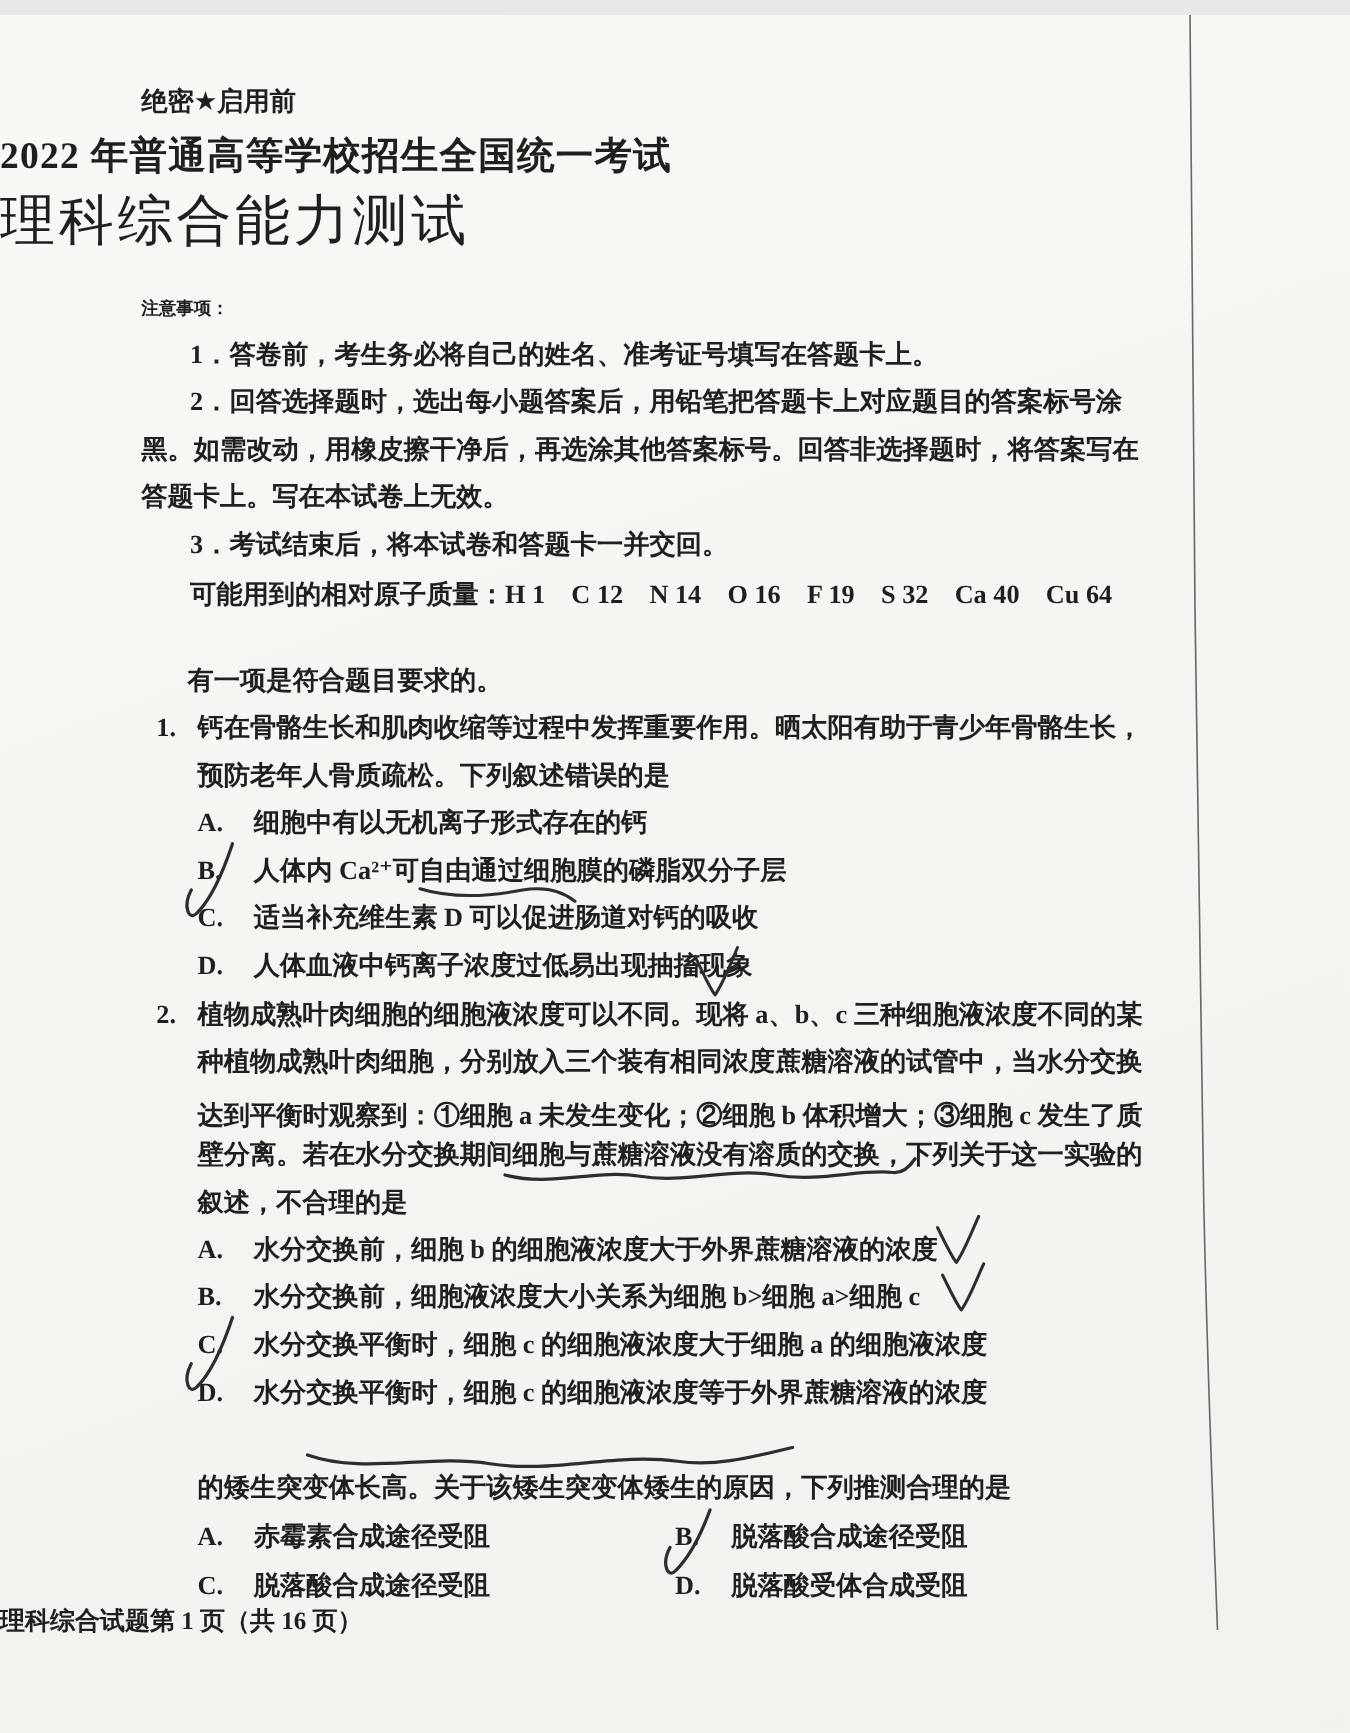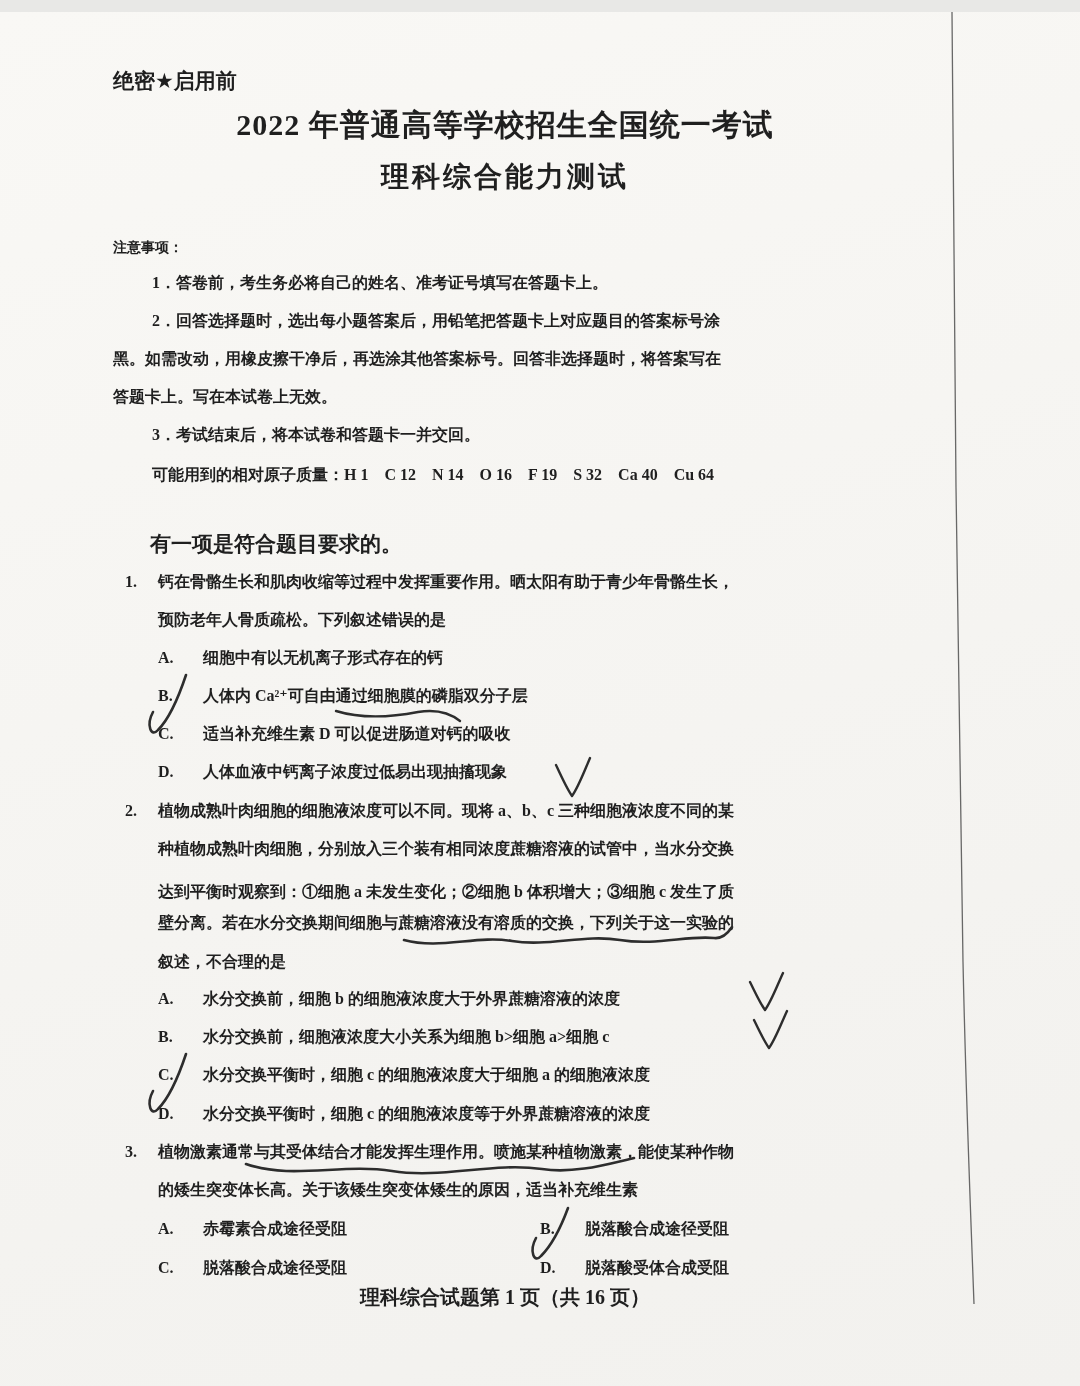--- a/index.html
+++ b/index.html
@@ -9,30 +9,30 @@
     margin:12px auto;
     background:linear-gradient(160deg,#f9f8f5 0%,#f5f4f1 55%,#f2f1ee 100%);
     overflow:hidden;
     color:#1d1d1d;
   }
   .ln{
     position:absolute;
     white-space:nowrap;
     font-family:"Liberation Serif","DejaVu Serif",serif;
     font-weight:600;
-    font-size:16px;
+    font-size:21px;
     line-height:26px;
     color:#1f1f1f;
   }
   .sans{font-family:"DejaVu Sans","Liberation Sans",sans-serif;font-weight:700;}
-  .center{left:0;width:1010px;text-align:center;}
+  .center{left:0;width:1010px;text-align:left;}
   .qnum{display:inline-block;width:33px;}
   .olabel{display:inline-block;width:45px;}
   #exam-title{font-size:30px;letter-spacing:1px;font-weight:700;}
-  #subject-title{font-size:28px;letter-spacing:3px;font-weight:700;}
+  #subject-title{font-size:44px;letter-spacing:3px;font-weight:400;}
   #classification{font-size:21px;}
   #notice-heading{font-size:14px;}
   .sec{font-family:"DejaVu Sans","Liberation Sans",sans-serif;font-weight:700;font-size:21px;}
   #footer-line{font-size:20px;}
   svg.overlay{position:absolute;left:0;top:0;pointer-events:none;}
 </style>
 </head>
 <body>
 
 <div id="paper">
@@ -61,22 +61,21 @@
   <div class="ln" style="left:125px;top:786px"><span class="qnum">2.</span><span>植物成熟叶肉细胞的细胞液浓度可以不同。现将 a、b、c 三种细胞液浓度不同的某</span></div>
   <div class="ln" style="left:158px;top:824px">种植物成熟叶肉细胞，分别放入三个装有相同浓度蔗糖溶液的试管中，当水分交换</div>
   <div class="ln" style="left:158px;top:867px">达到平衡时观察到：①细胞 a 未发生变化；②细胞 b 体积增大；③细胞 c 发生了质</div>
   <div class="ln" style="left:158px;top:898px">壁分离。若在水分交换期间细胞与蔗糖溶液没有溶质的交换，下列关于这一实验的</div>
   <div class="ln" style="left:158px;top:937px">叙述，不合理的是</div>
   <div class="ln" style="left:158px;top:1012px"><span class="olabel">B.</span><span>水分交换前，细胞液浓度大小关系为细胞 b&gt;细胞 a&gt;细胞 c</span></div>
   <div class="ln" style="left:158px;top:974px"><span class="olabel">A.</span><span>水分交换前，细胞 b 的细胞液浓度大于外界蔗糖溶液的浓度</span></div>
   <div class="ln" style="left:158px;top:1050px"><span class="olabel">C.</span><span>水分交换平衡时，细胞 c 的细胞液浓度大于细胞 a 的细胞液浓度</span></div>
   <div class="ln" style="left:158px;top:1089px"><span class="olabel">D.</span><span>水分交换平衡时，细胞 c 的细胞液浓度等于外界蔗糖溶液的浓度</span></div>
 
-  <div class="ln" style="left:125px;top:1127px"><span class="qnum">3.</span><span>植物激素通常与其受体结合才能发挥生理作用。喷施某种植物激素，能使某种作物</span></div>
-  <div class="ln" style="left:158px;top:1165px">的矮生突变体长高。关于该矮生突变体矮生的原因，适当补充维生素</div>
+  <div class="ln" style="left:158px;top:1165px">的矮生突变体长高。关于该矮生突变体矮生的原因，下列推测合理的是</div>
   <div class="ln" style="left:158px;top:1204px"><span class="olabel">A.</span><span>赤霉素合成途径受阻</span></div>
   <div class="ln" style="left:540px;top:1204px"><span class="olabel">B.</span><span>脱落酸合成途径受阻</span></div>
   <div class="ln" style="left:158px;top:1243px"><span class="olabel">C.</span><span>脱落酸合成途径受阻</span></div>
   <div class="ln" style="left:540px;top:1243px"><span class="olabel">D.</span><span>脱落酸受体合成受阻</span></div>
 
   <div class="ln center" id="footer-line" style="top:1272px">理科综合试题第 1 页（共 16 页）</div>
 
   <svg class="overlay" width="1080" height="1386" viewBox="0 0 1080 1386">
     <g fill="none" stroke="#2d2d2d" stroke-width="2.6" stroke-linecap="round" stroke-linejoin="round">
       <path d="M186,663 C179,684 170,706 158,718 C151,726 146,713 153,700"></path>

